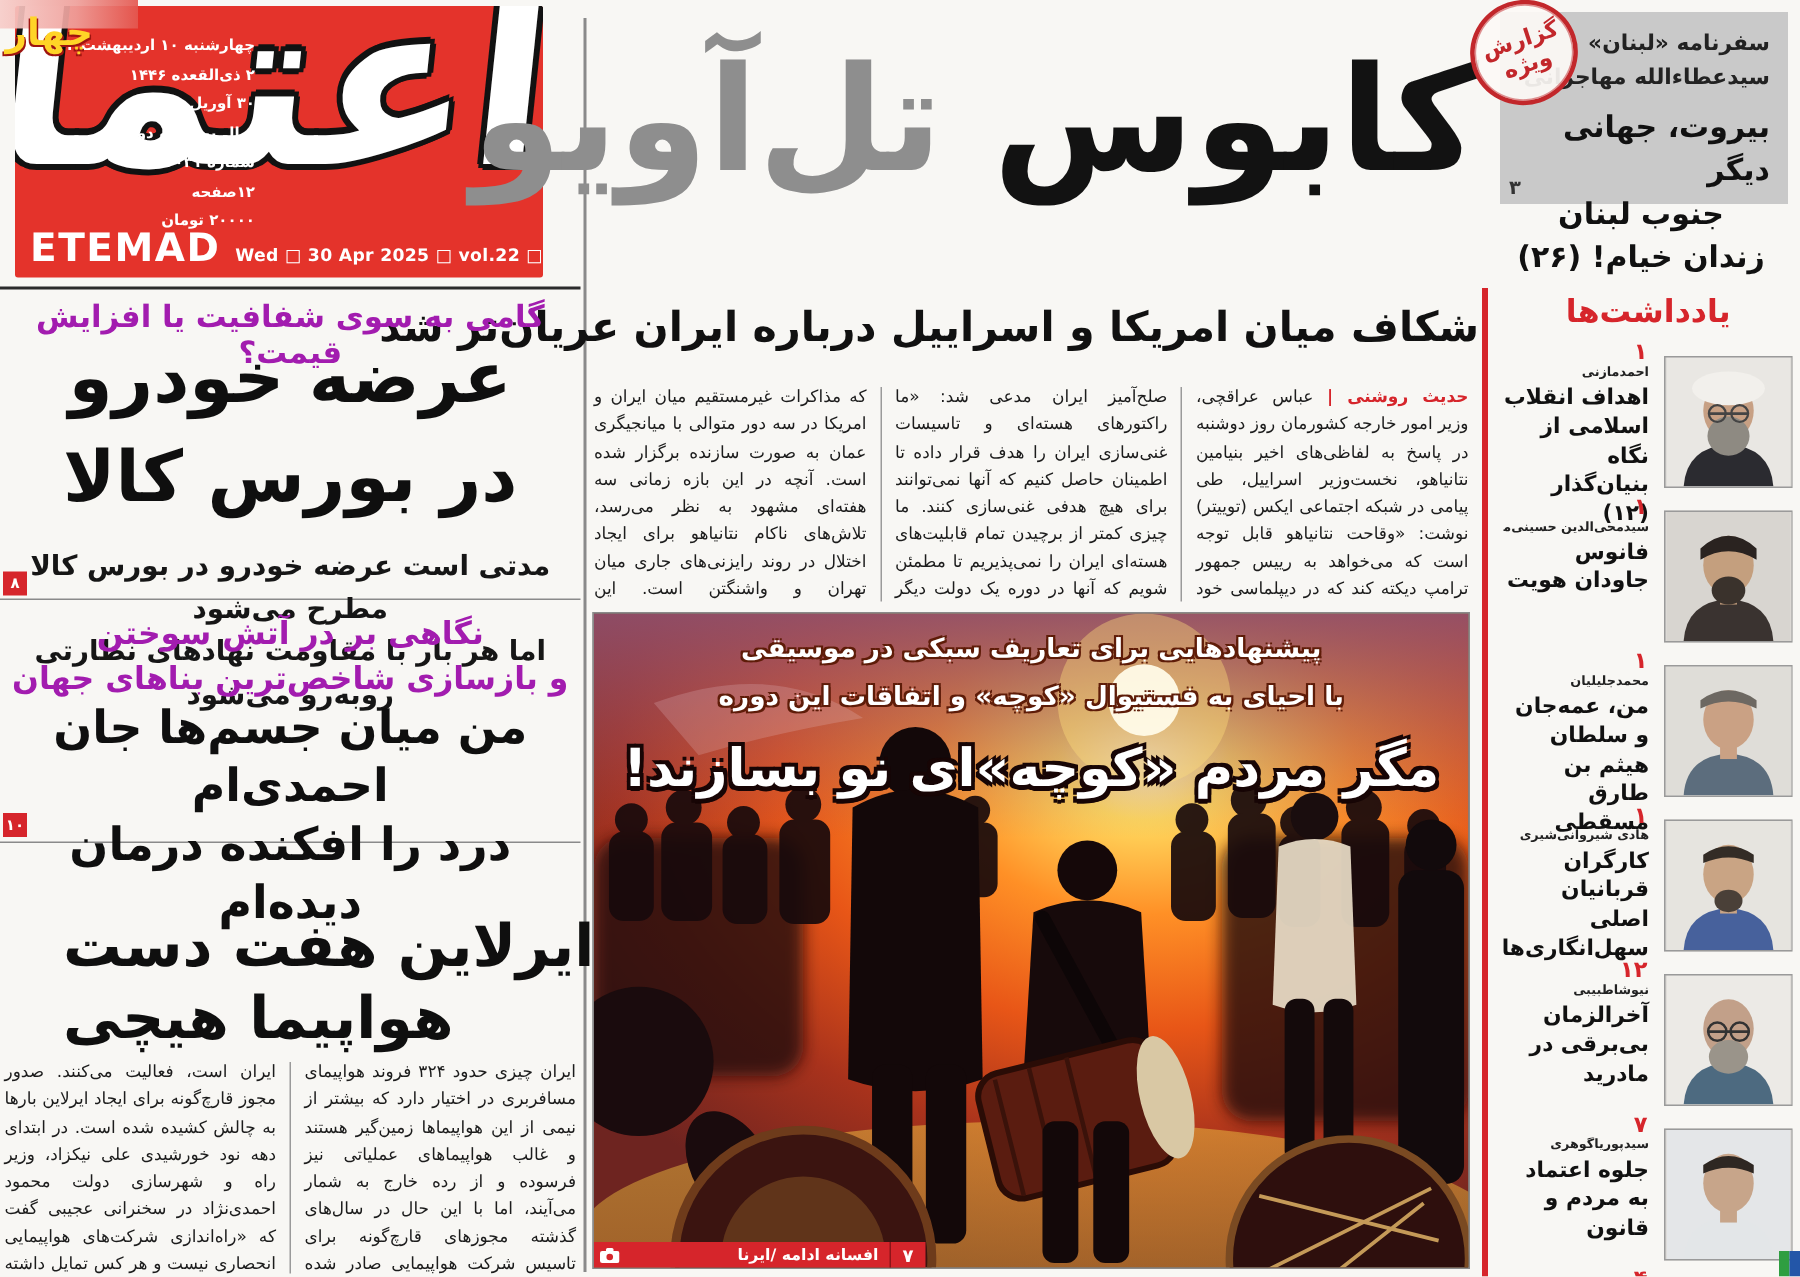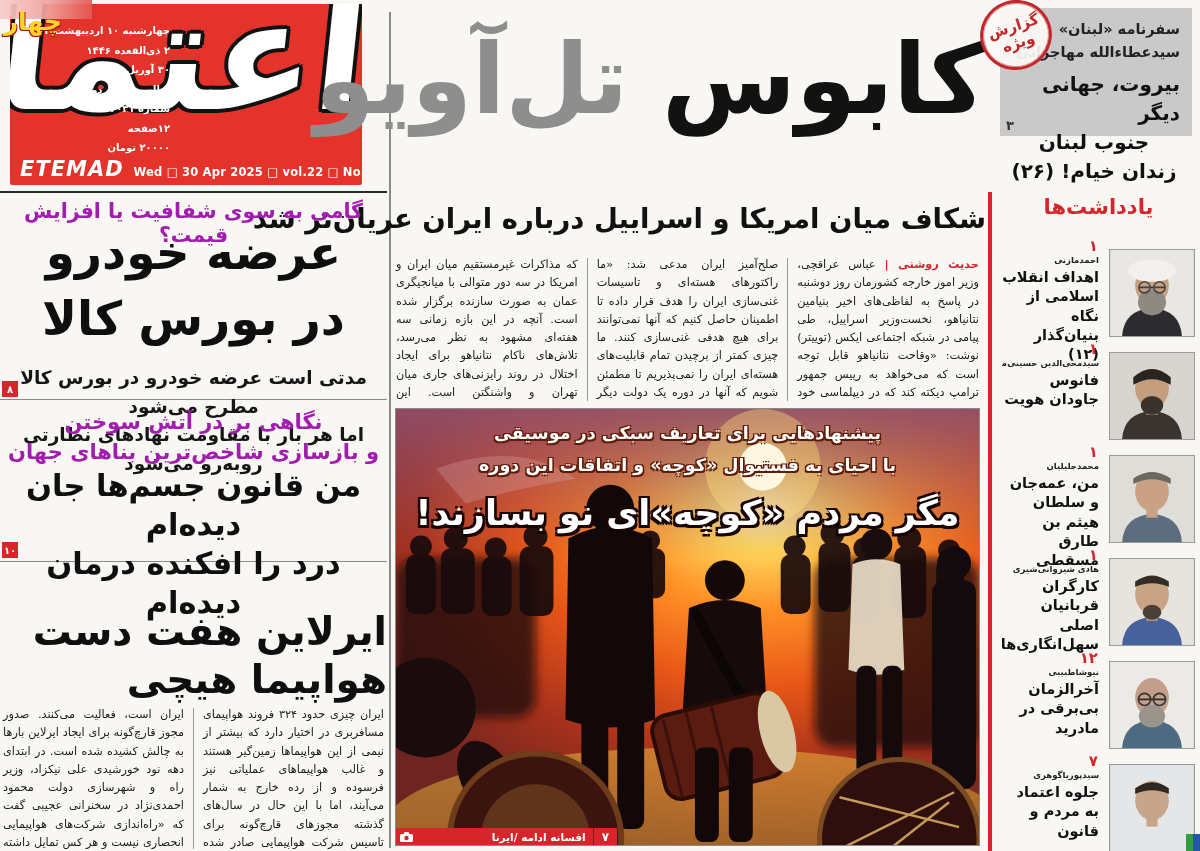--- a/index.html
+++ b/index.html
@@ -12,21 +12,21 @@
   #masthead{left:10px;top:4px;width:352px;height:181px;background:var(--masthead-red,#e4332b);
     overflow:hidden;border-radius:2px;}
   #logo-fa{position:absolute;left:-6px;right:-4px;top:-34px;font-size:148px;font-weight:bold;
     color:#fff;text-align:center;white-space:nowrap;transform:skewX(-6deg) scaleY(1.04);
     text-shadow:3px 3px 0 #121212,-3px 3px 0 #121212,3px -3px 0 #121212,-3px -3px 0 #121212,
     0 4px 0 #121212,0 -4px 0 #121212,4px 0 0 #121212,-4px 0 0 #121212;}
   #masthead-dates{position:absolute;left:98px;top:17px;width:62px;text-align:right;color:#fff;
     font-size:10px;font-weight:bold;line-height:1.95;white-space:nowrap;direction:rtl;}
   #masthead-bottom{position:absolute;left:10px;right:8px;bottom:4px;display:flex;direction:ltr;
     align-items:baseline;gap:10px;color:#fff;}
-  #logo-en{font-size:21px;font-weight:bold;letter-spacing:1px;font-style:italic;}
+  #logo-en{font-size:26px;font-weight:bold;letter-spacing:1px;}
   #info-row{font-size:11.5px;font-weight:bold;white-space:nowrap;letter-spacing:.2px;}
 
   
   #corner-overlay{left:0;top:0;width:92px;height:42px;overflow:hidden;z-index:5;}
   #corner-overlay .band{height:19px;background:linear-gradient(90deg,#f7cdc9 0%,#efa09b 55%,#e4574f 100%);opacity:.92;}
   #corner-overlay .txt{position:absolute;top:7px;right:30px;color:#ffd427;font-size:25px;font-weight:bold;
     text-shadow:1px 1px 0 #9e1410,-1px 1px 0 #9e1410;}
 
   
   #vrule-main{left:389px;top:12px;width:2px;height:836px;background:#8a8a8a;}
@@ -42,21 +42,21 @@
   #special-page-num{position:absolute;left:6px;bottom:3px;font-size:13px;font-weight:bold;color:#333;}
   #stamp{left:980px;top:0;width:66px;height:64px;border:3px solid #c2272b;border-radius:50%;
     transform:rotate(-18deg);background:rgba(252,248,245,.92);color:#c2272b;display:flex;
     flex-direction:column;align-items:center;justify-content:center;z-index:6;
     font-weight:bold;font-size:15px;line-height:1.15;box-shadow:inset 0 0 0 1px rgba(194,39,43,.5);}
 
   
   #sidebar-redline{left:988px;top:192px;width:4px;height:659px;background:var(--accent-red,#d6252b);}
   #notes{left:1002px;top:195px;width:193px;height:656px;overflow:hidden;}
   #notes-title{font-size:21px;font-weight:bold;color:var(--accent-red,#d6252b);text-align:center;
-    margin-bottom:18px;letter-spacing:-.3px;}
+    margin-bottom:6px;letter-spacing:-.3px;}
   .note-entry{position:relative;height:103px;}
   .note-num{position:absolute;right:97px;top:0;color:var(--accent-red,#d6252b);font-weight:bold;font-size:15px;}
   .note-photo{position:absolute;right:0;top:12px;width:86px;height:88px;border:1px solid #9a9a9a;
     background:#dcdad6;overflow:hidden;box-sizing:border-box;}
   .note-photo svg{display:block;width:100%;height:100%;}
   .note-author{position:absolute;right:96px;top:18px;left:0;text-align:right;font-size:8.5px;
     font-weight:bold;color:#222;white-space:nowrap;overflow:hidden;}
   .note-title{position:absolute;right:96px;top:31px;left:0;text-align:right;font-size:14.5px;
     font-weight:bold;line-height:1.33;color:#111;letter-spacing:-.2px;}
 
@@ -96,22 +96,22 @@
   .kicker{left:0;width:387px;text-align:center;font-weight:bold;color:#a21caf;}
   #artA-kicker{top:199px;font-size:20.5px;}
   #artA-h{left:0;top:220px;width:387px;text-align:center;font-size:47px;font-weight:bold;color:#0f0f0f;
     line-height:1.4;letter-spacing:-1px;}
   #artA-sub{left:0;top:364px;width:387px;text-align:center;font-size:18.5px;font-weight:bold;
     color:#161616;line-height:1.55;}
   #artB-kicker{top:408px;font-size:21px;line-height:1.42;}
   #artB-h{left:0;top:466px;width:387px;text-align:center;font-size:30.5px;font-weight:bold;
     color:#0f0f0f;line-height:1.28;letter-spacing:-.5px;}
   #artC-kicker{top:570px;font-size:16.5px;line-height:1.45;}
-  #artC-h{left:0;top:608px;width:387px;text-align:right;font-size:39px;font-weight:bold;color:#0f0f0f;
-    line-height:1.22;letter-spacing:-.5px;}
+  #artC-h{left:0;top:608px;width:387px;text-align:left;font-size:39px;font-weight:bold;color:#0f0f0f;
+    line-height:1.22;letter-spacing:-.5px;padding-left:42px;}
   #artC-cols{left:2px;top:706px;width:383px;height:145px;display:flex;direction:rtl;overflow:hidden;}
   .page-badge{position:absolute;left:2px;width:16px;height:16px;background:var(--accent-red,#d6252b);
     color:#fff;font-size:10px;font-weight:bold;display:flex;align-items:center;justify-content:center;}
   #badgeA{top:381px;} #badgeB{top:542px;}
 
   
   #corner-bars{left:1186px;top:834px;width:14px;height:17px;display:flex;direction:ltr;}
   #corner-bars .g{flex:1;background:var(--corner-green,#2f9e41);}
   #corner-bars .b{flex:1;background:var(--corner-blue,#2356a8);}
 </style>
@@ -412,21 +412,21 @@
     <div>مدتی است عرضه خودرو در بورس کالا مطرح می‌شود</div>
     <div>اما هر بار با مقاومت نهادهای نظارتی روبه‌رو می‌شود</div>
   </div>
   <div id="badgeA" class="page-badge">۸</div>
 
   <div id="artB-kicker" class="abs kicker">
     <div>نگاهی بر در آتش سوختن</div>
     <div>و بازسازی شاخص‌ترین بناهای جهان</div>
   </div>
   <div id="artB-h" class="abs">
-    <div>من قانون جسم‌ها جان دیده‌ام</div>
+    <div>من میان جسم‌ها جان احمدی‌ام</div>
     <div>درد را افکنده درمان دیده‌ام</div>
   </div>
   <div id="badgeB" class="page-badge">۱۰</div>
 
   <div id="artC-h" class="abs">
     <div>ایرلاین هفت دست</div>
     <div>هواپیما هیچی</div>
   </div>
   <div id="artC-cols" class="abs">
     <div class="bodycol">ایران چیزی حدود ۳۲۴ فروند هواپیمای مسافربری در اختیار دارد که بیشتر از نیمی از این هواپیماها زمین‌گیر هستند و غالب هواپیماهای عملیاتی نیز فرسوده و از رده خارج به شمار می‌آیند، اما با این حال در سال‌های گذشته مجوزهای قارچ‌گونه برای تاسیس شرکت هواپیمایی صادر شده است. به گونه‌ای که برخی ایرلاین‌ها کمتر از ۴ هواپیما در اختیار دارند در مقابل غول‌های صنعت هوایی جهان بسیار کمتر از ایران ایرلاین دارند، اما شرکت‌های هوایی بزرگ با ناوگانی که گاه چند برابر ناوگان هوایی</div>

